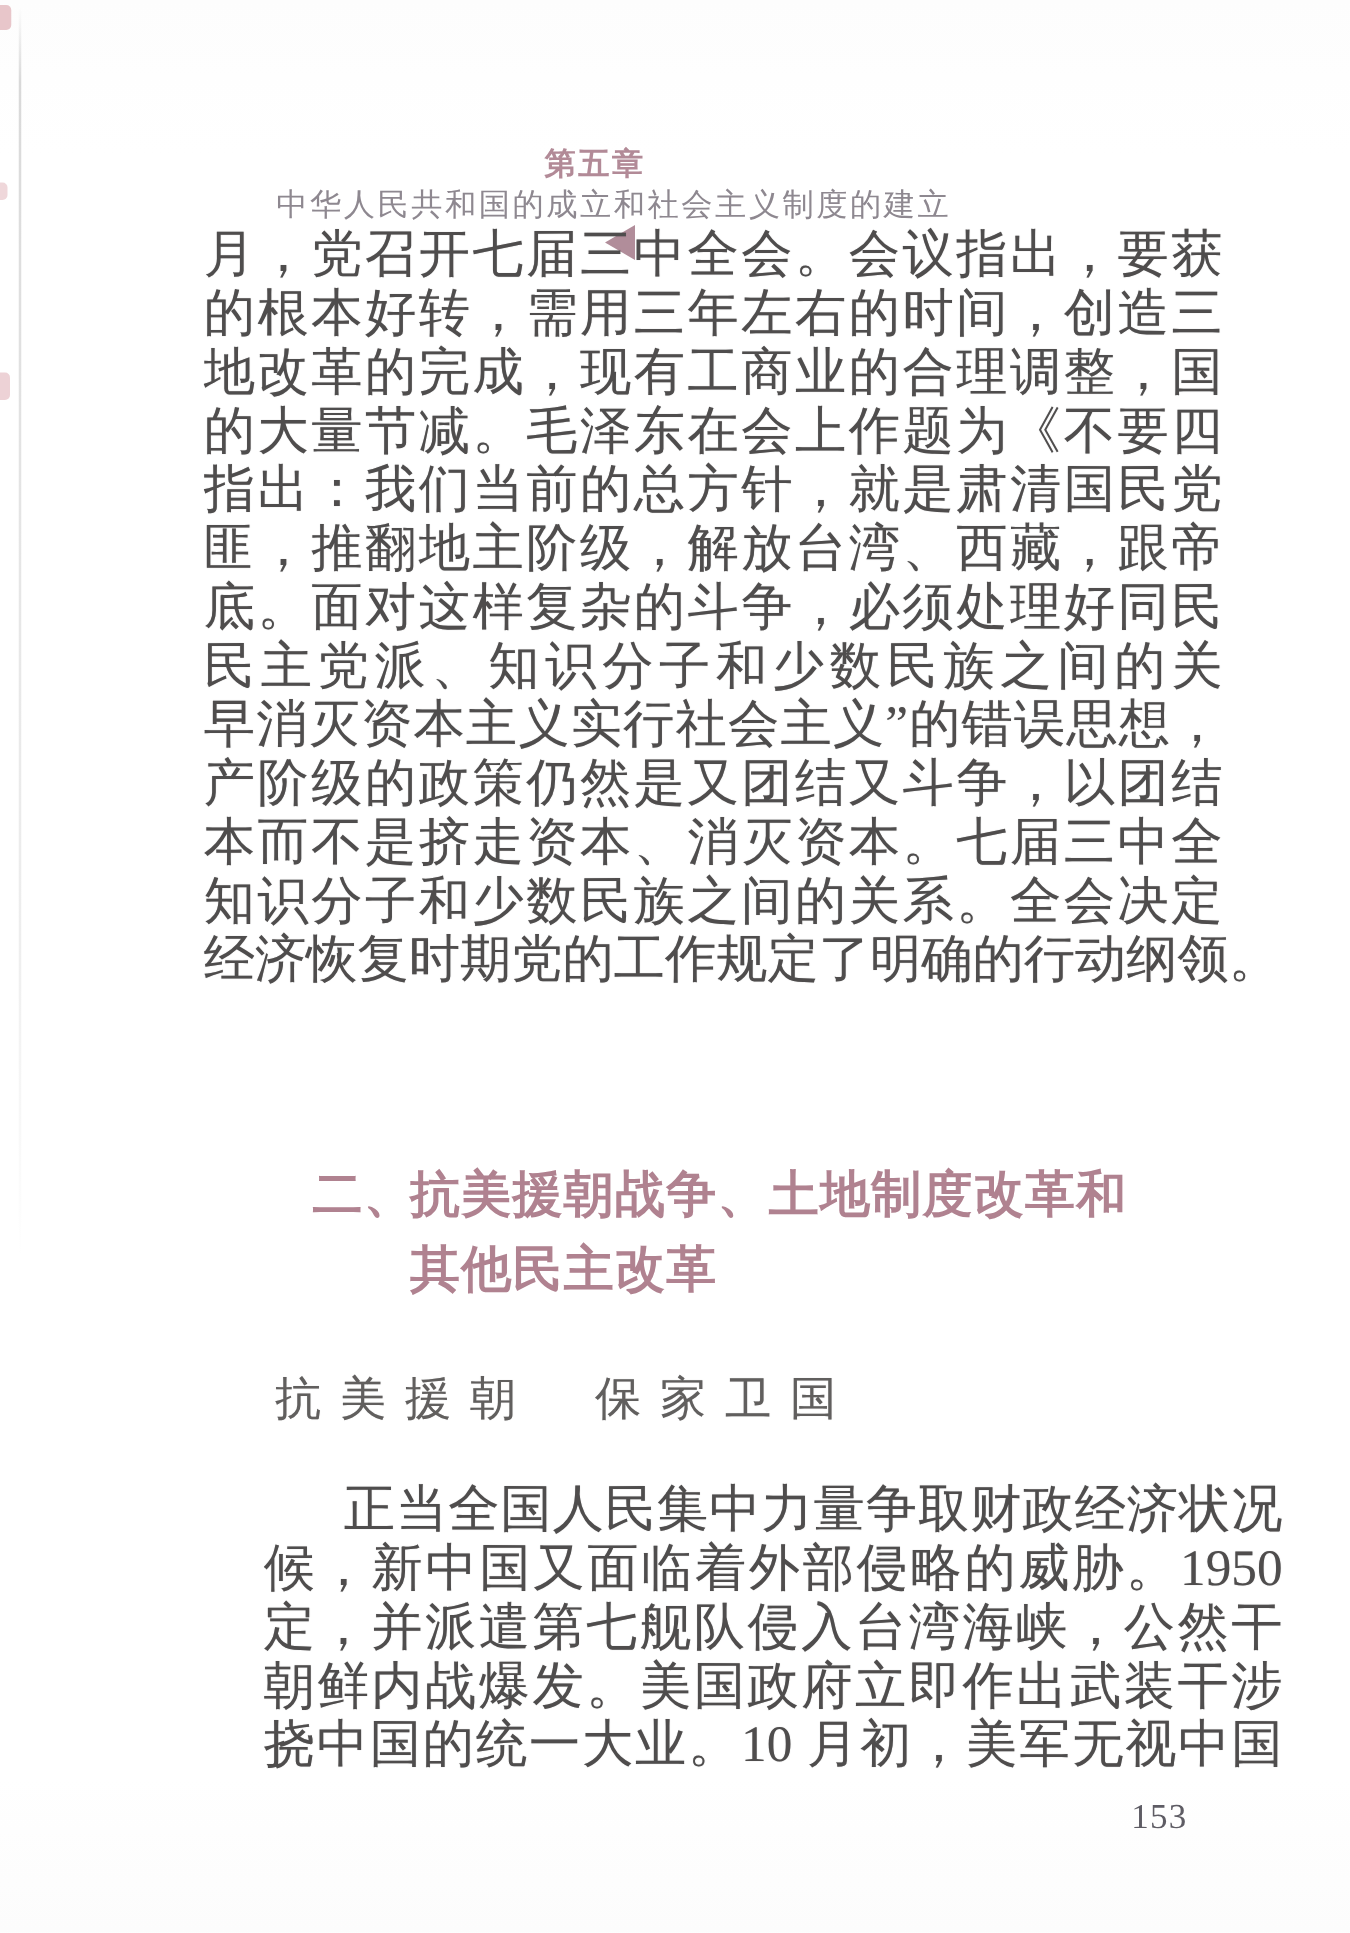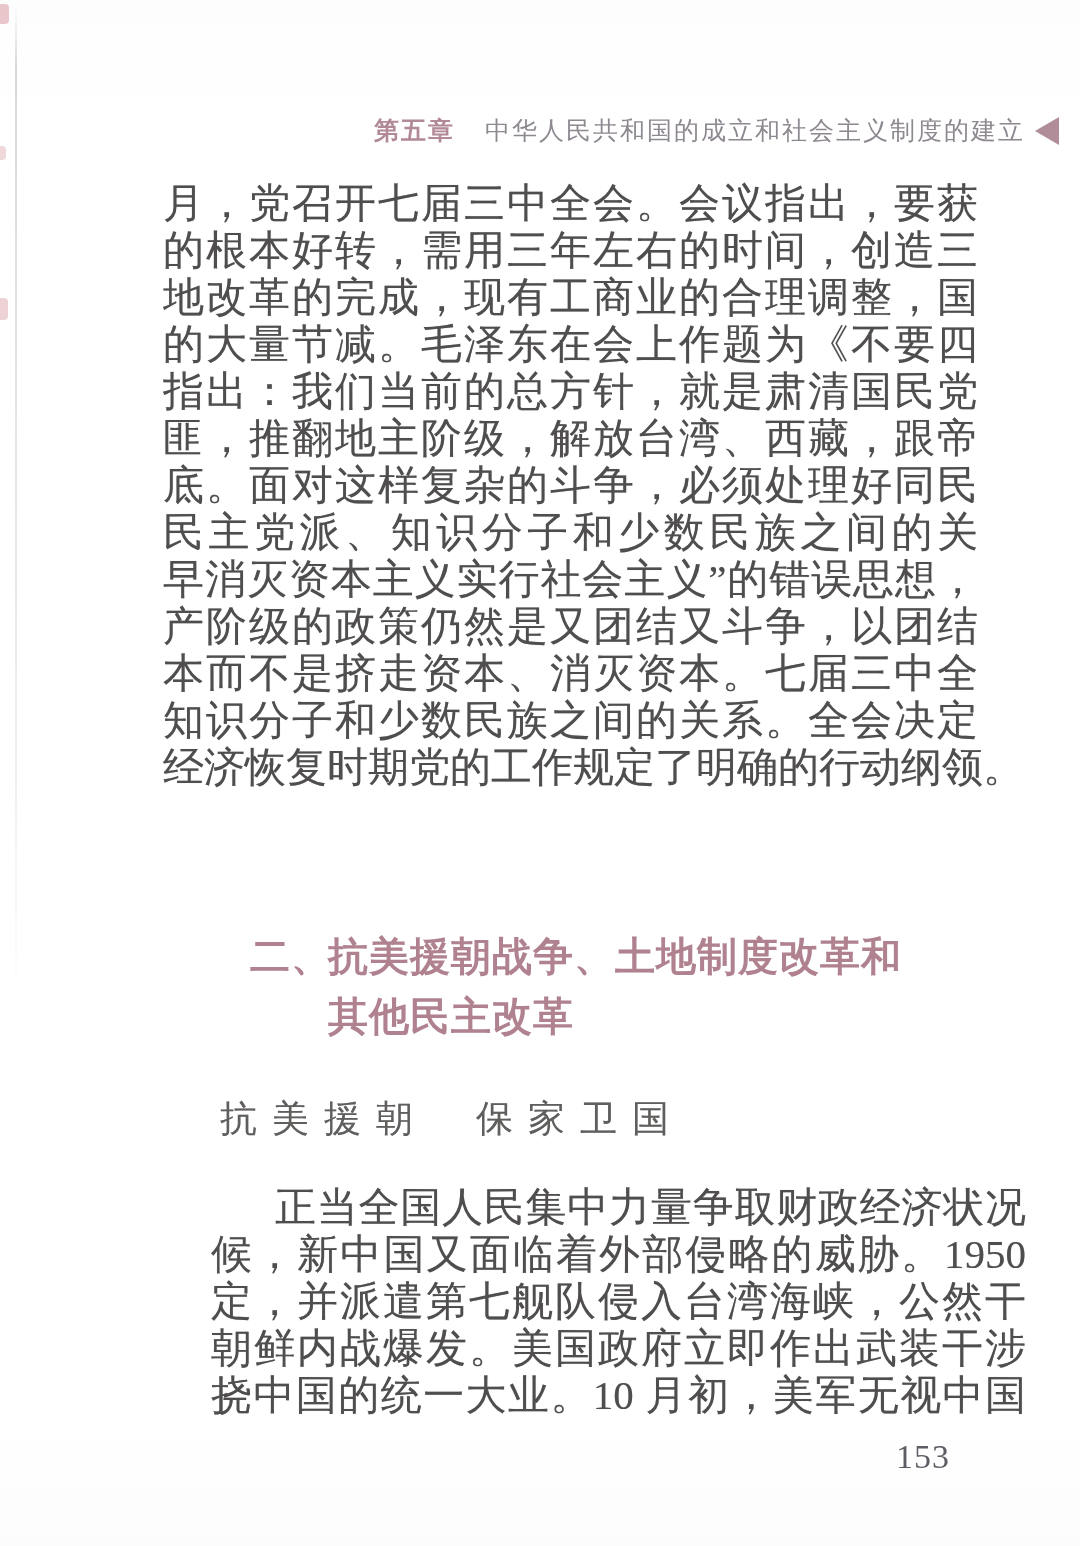--- a/index.html
+++ b/index.html
@@ -16,24 +16,24 @@
     position:absolute;left:15px;top:6px;width:2px;height:1000px;
     background:linear-gradient(180deg,rgba(120,120,120,0) 0%,rgba(120,120,120,.28) 6%,rgba(140,140,140,.22) 45%,rgba(150,150,150,.16) 75%,rgba(150,150,150,0) 100%);
   }
   .edge-mark{position:absolute;left:0;border-radius:0 4px 4px 0;background:rgba(206,130,140,.45);}
   .edge-mark.m1{top:4px;width:9px;height:20px;}
   .edge-mark.m2{top:146px;width:6px;height:14px;opacity:.7;}
   .edge-mark.m3{top:298px;width:8px;height:22px;opacity:.8;}
 
   
   .chapter-header{
-    position:absolute;top:114px;left:0;width:1059px;
+    position:absolute;top:114px;left:0;width:982px;
     display:flex;justify-content:flex-end;align-items:center;
     font-family:"Liberation Sans","DejaVu Sans",sans-serif;
-    font-size:25px;letter-spacing:2px;white-space:nowrap;
+    font-size:25px;letter-spacing:2px;white-space:nowrap;flex-direction:column;
   }
   .chapter-label{color:#b28a97;font-weight:700;margin-right:30px;}
   .chapter-title{color:#8e8890;font-weight:500;}
   .triangle{
     width:0;height:0;margin-left:10px;
     border-top:14px solid transparent;
     border-bottom:14px solid transparent;
     border-right:24px solid #b18d9a;
     filter:blur(.4px);
   }
@@ -68,21 +68,21 @@
     font-size:37px;font-weight:500;color:#615f5e;
     letter-spacing:15px;white-space:nowrap;
     font-family:"Liberation Serif","DejaVu Serif",serif;
     text-shadow:0 0 .6px rgba(90,90,90,.4);
   }
   .subsection .sub2{margin-left:48px;}
 
   
   .page-number{
     position:absolute;top:1438px;right:130px;
-    font-size:34px;color:#5e5c64;letter-spacing:1px;
+    font-size:28px;color:#5e5c64;letter-spacing:1px;
   }
 </style>
 </head>
 <body>
 
 <div class="page">
 
   <div class="scan-line"></div>
   <div class="edge-mark m1"></div>
   <div class="edge-mark m2"></div>

